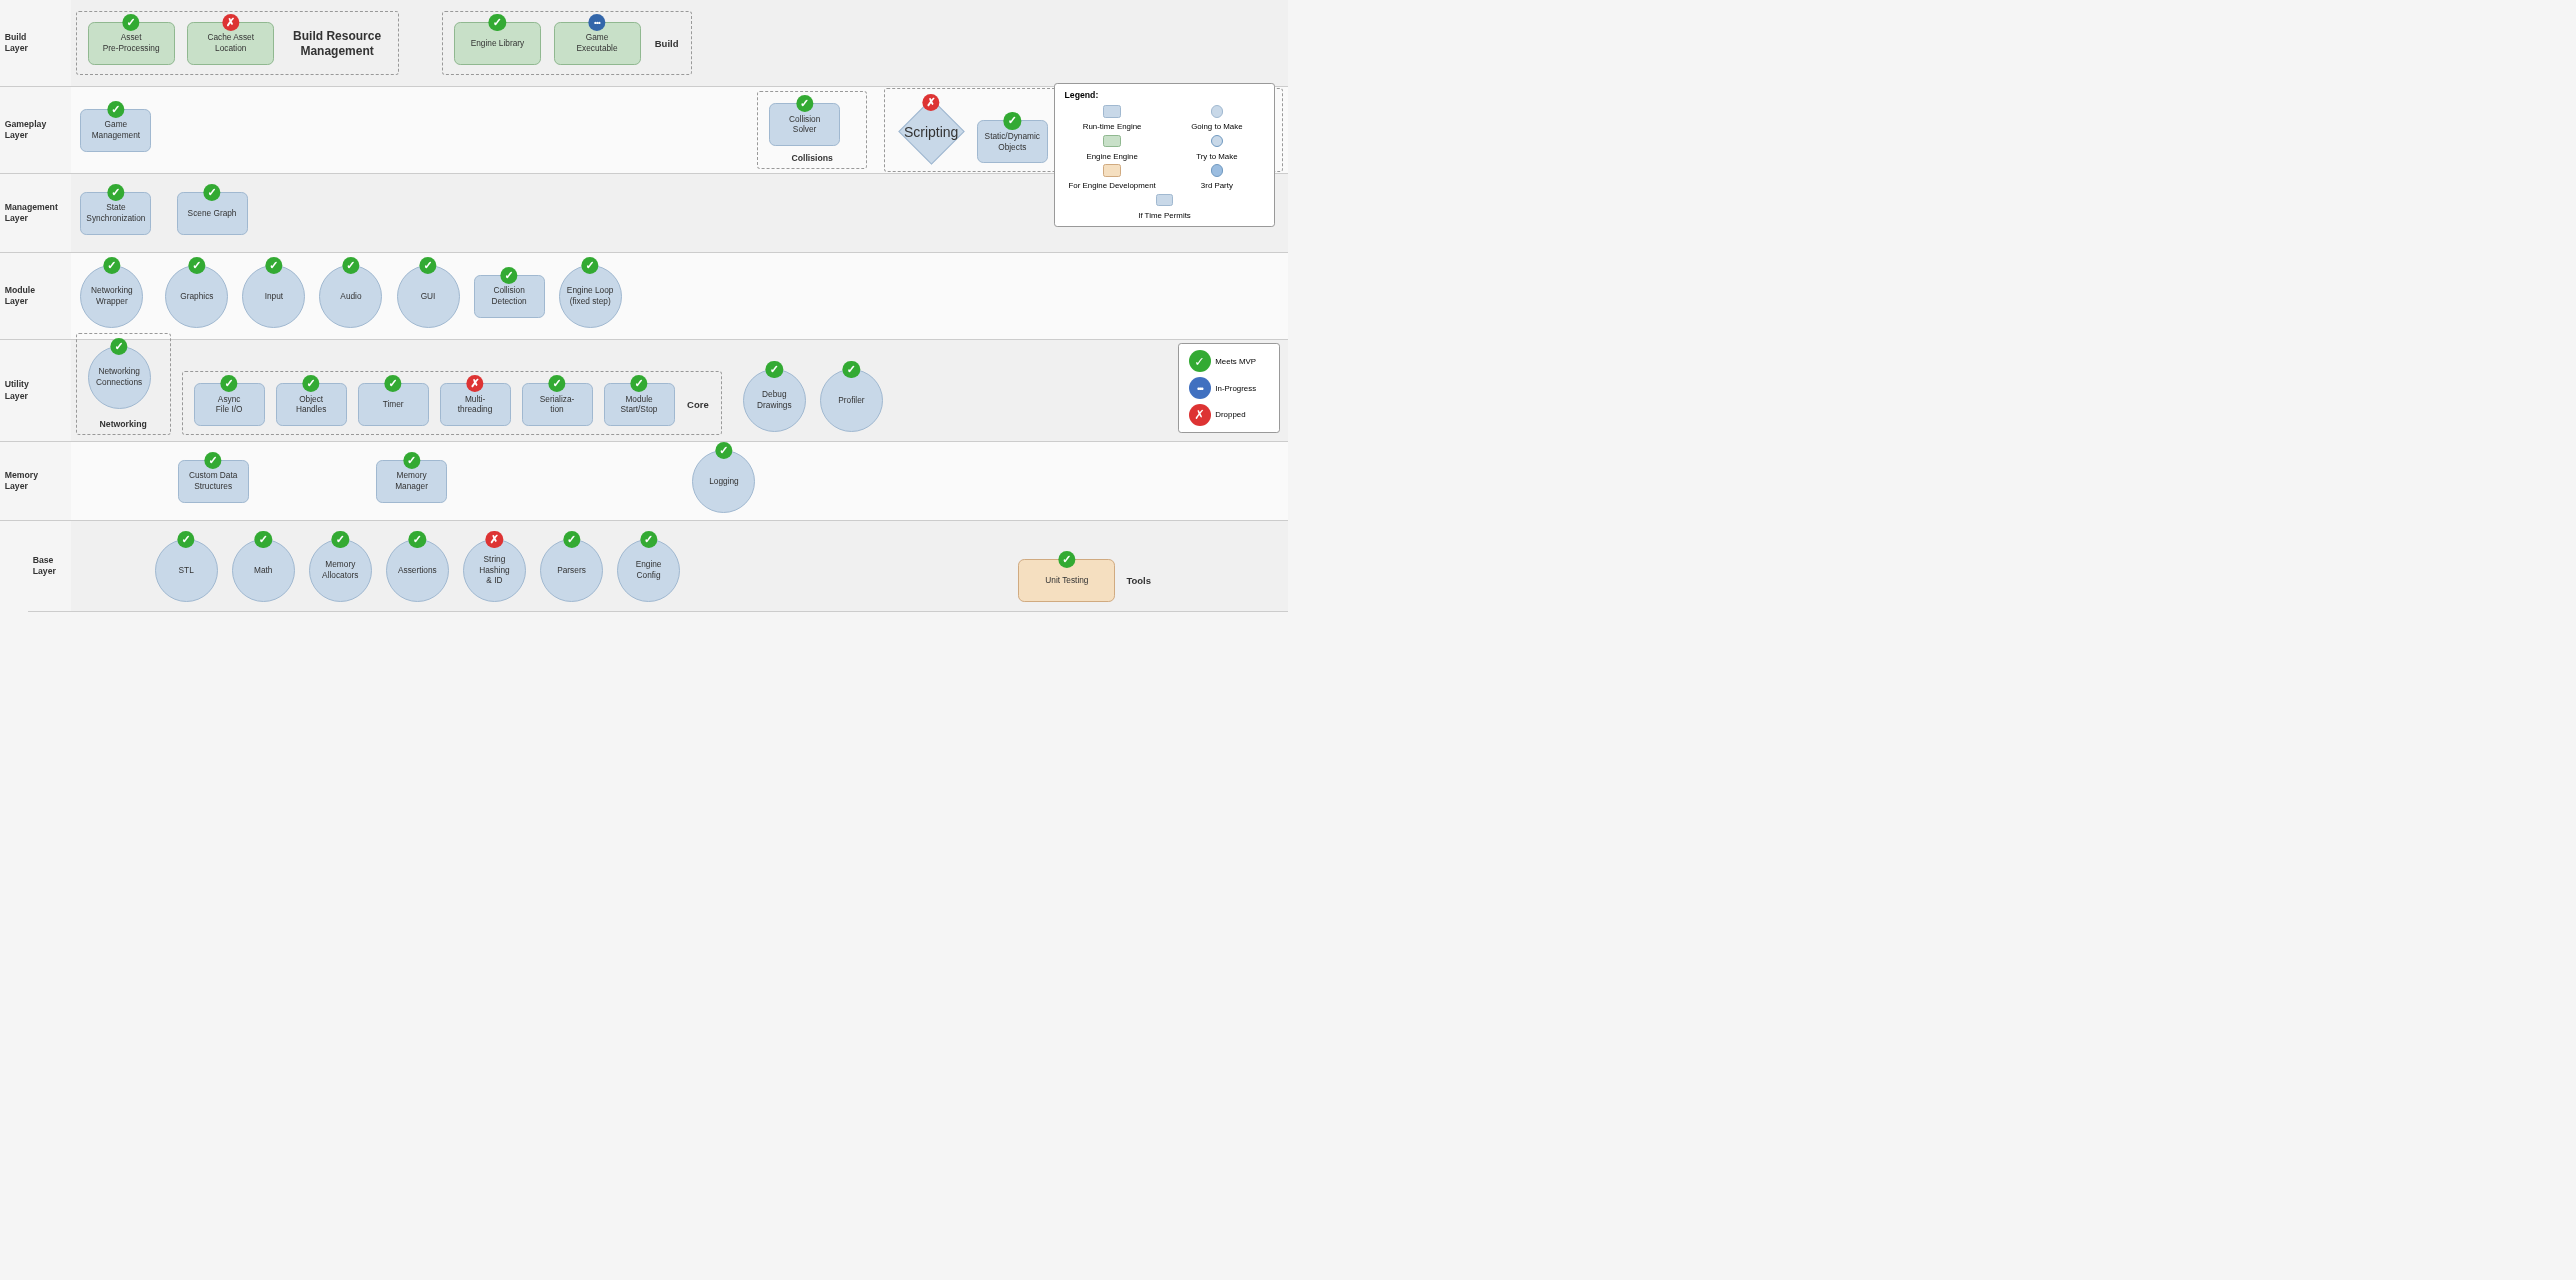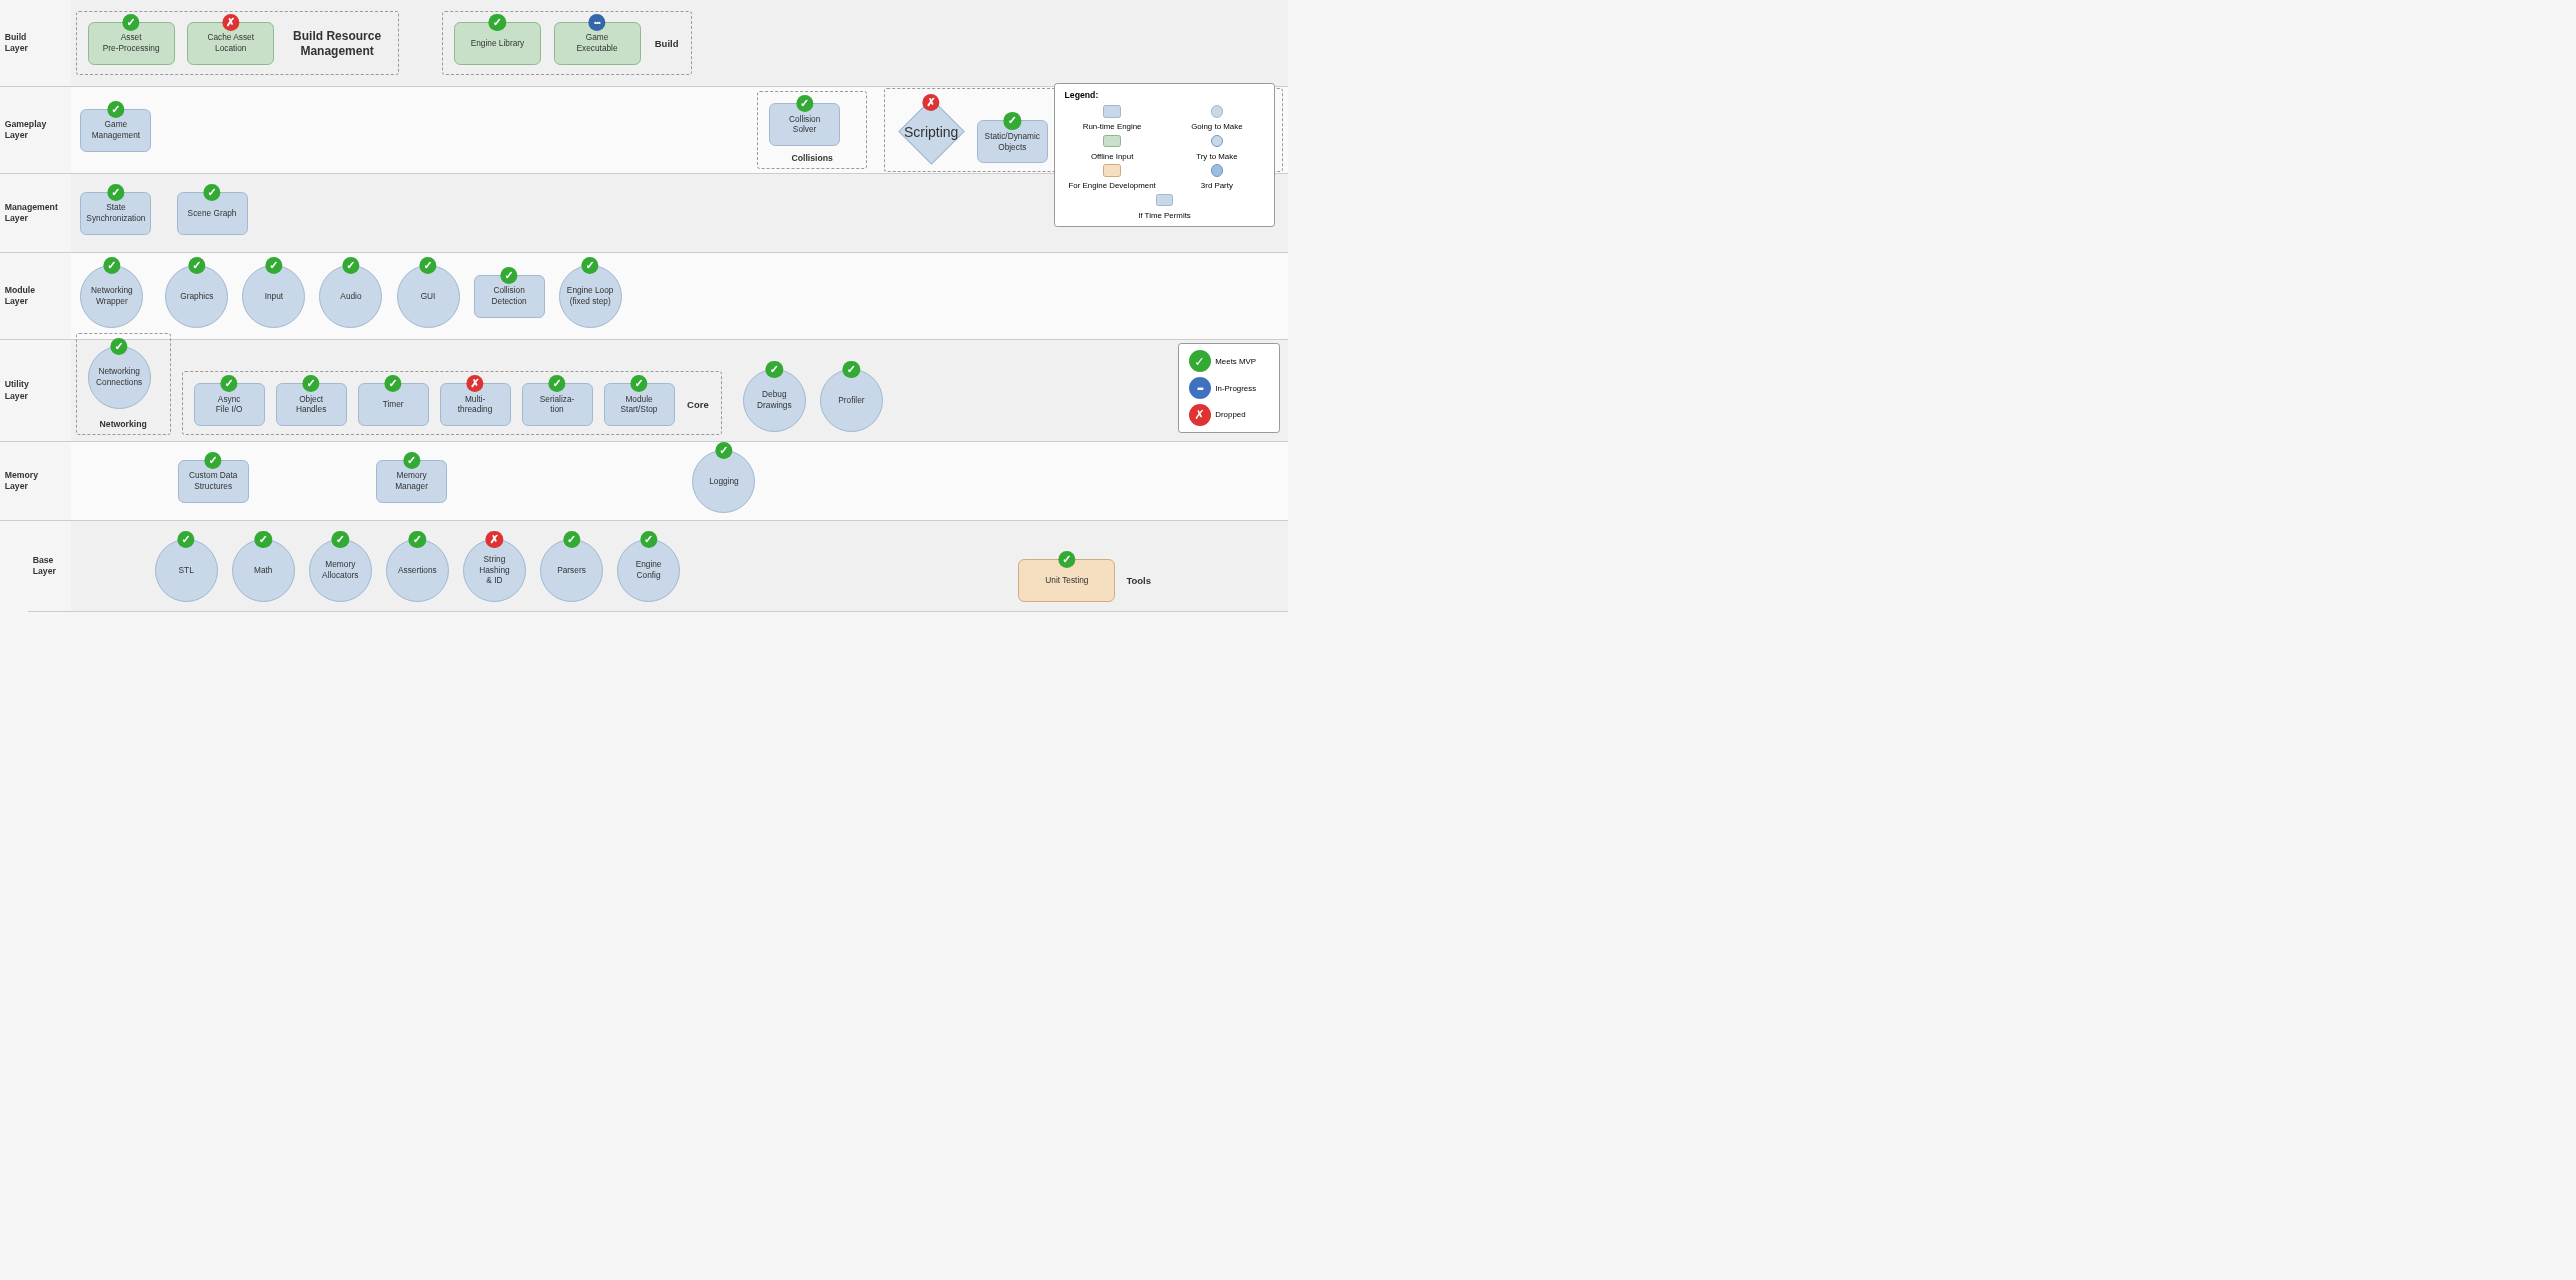--- a/index.html
+++ b/index.html
@@ -419,21 +419,21 @@
           <div class="legend-item">
             <div class="legend-swatch blue-rect-swatch rect"></div>
             <span>Run-time Engine</span>
           </div>
           <div class="legend-item">
             <div class="legend-swatch light-circle-swatch circle"></div>
             <span>Going to Make</span>
           </div>
           <div class="legend-item">
             <div class="legend-swatch green-rect-swatch rect"></div>
-            <span>Offline Input</span>
+            <span>Engine Engine</span>
           </div>
           <div class="legend-item">
             <div class="legend-swatch blue-circle-swatch circle" style="background:#c8d8e8;"></div>
             <span>Try to Make</span>
           </div>
           <div class="legend-item">
             <div class="legend-swatch orange-rect-swatch rect"></div>
             <span>For Engine Development</span>
           </div>
           <div class="legend-item">

